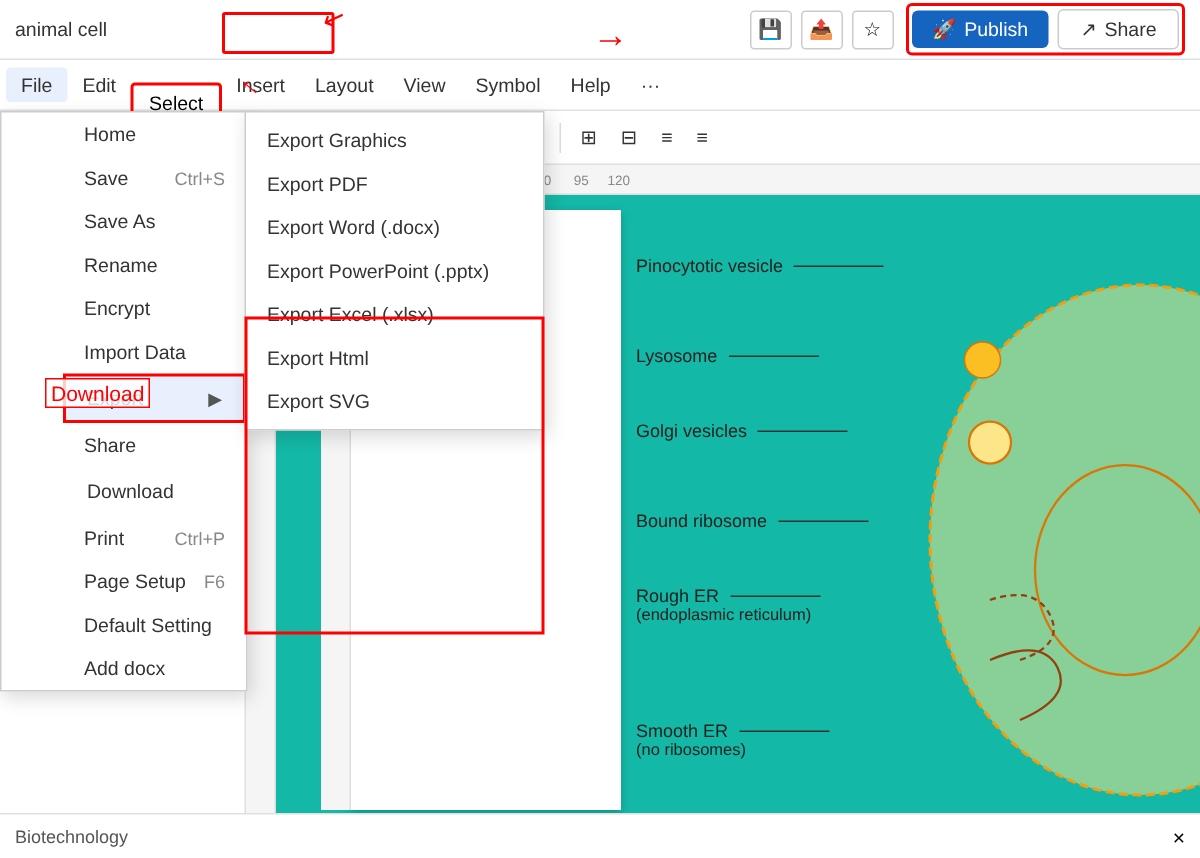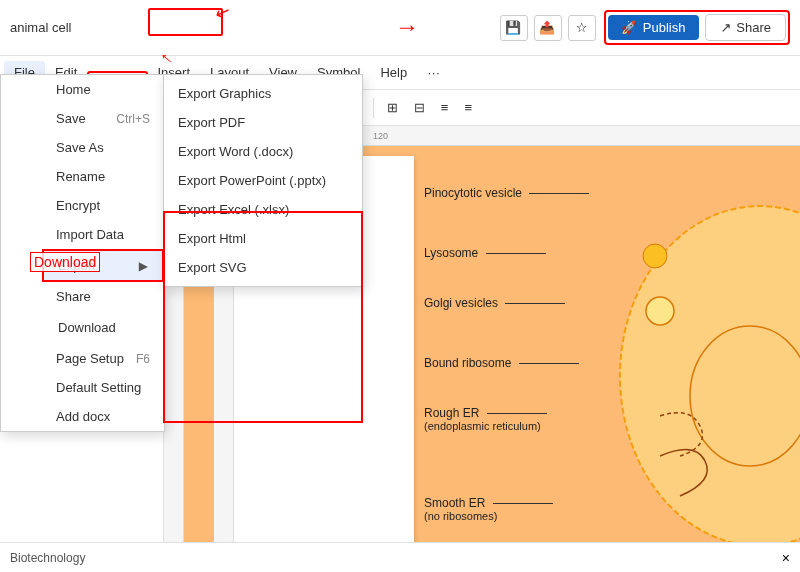--- a/index.html
+++ b/index.html
@@ -1,20 +1,20 @@
 <!DOCTYPE html>
 <html><head>
   <meta charset="utf-8">
   <style>
     * { margin: 0; padding: 0; box-sizing: border-box; }
     body { font-family: 'Segoe UI', Arial, sans-serif; font-size: 13px; background: #f0f0f0; width: 800px; height: 572px; overflow: hidden; position: relative; }
 
     
     .title-bar {
-      height: 56px;
+      height: 40px;
       background: #fff;
       border-bottom: 1px solid #e0e0e0;
       display: flex;
       align-items: center;
       padding: 11px 10px;
       gap: 8px;
     }
     .title-text {
       font-size: 13px;
       color: #333;
@@ -151,23 +151,24 @@
       display: flex;
       align-items: center;
       justify-content: center;
       font-size: 20px;
       cursor: pointer;
     }
 
     
     .canvas-area {
       flex: 1;
-      background: #fdba74;
+      background: #14b8a6;
       position: relative;
       overflow: hidden;
+      padding-left: 32px;
     }
     .ruler-h {
       height: 20px;
       background: #f5f5f5;
       border-bottom: 1px solid #ddd;
       display: flex;
       align-items: center;
       font-size: 10px;
       color: #888;
       padding: 0 4px;
@@ -467,20 +468,24 @@
     <span>Export</span>
     <span class="arrow">▶</span>
   </div>
   <div class="dropdown-item">
     <span>Share</span>
   </div>
   <div class="dropdown-item" style="border:2px solid transparent;">
     <span>Download</span>
   </div>
   <div class="dropdown-item">
+    <span>Print</span>
+    <span class="shortcut">Ctrl+P</span>
+  </div>
+  <div class="dropdown-item">
     <span>Page Setup</span>
     <span class="shortcut">F6</span>
   </div>
   <div class="dropdown-item">
     <span>Default Setting</span>
   </div>
   <div class="dropdown-item">
     <span>Add docx</span>
   </div>
 </div>

